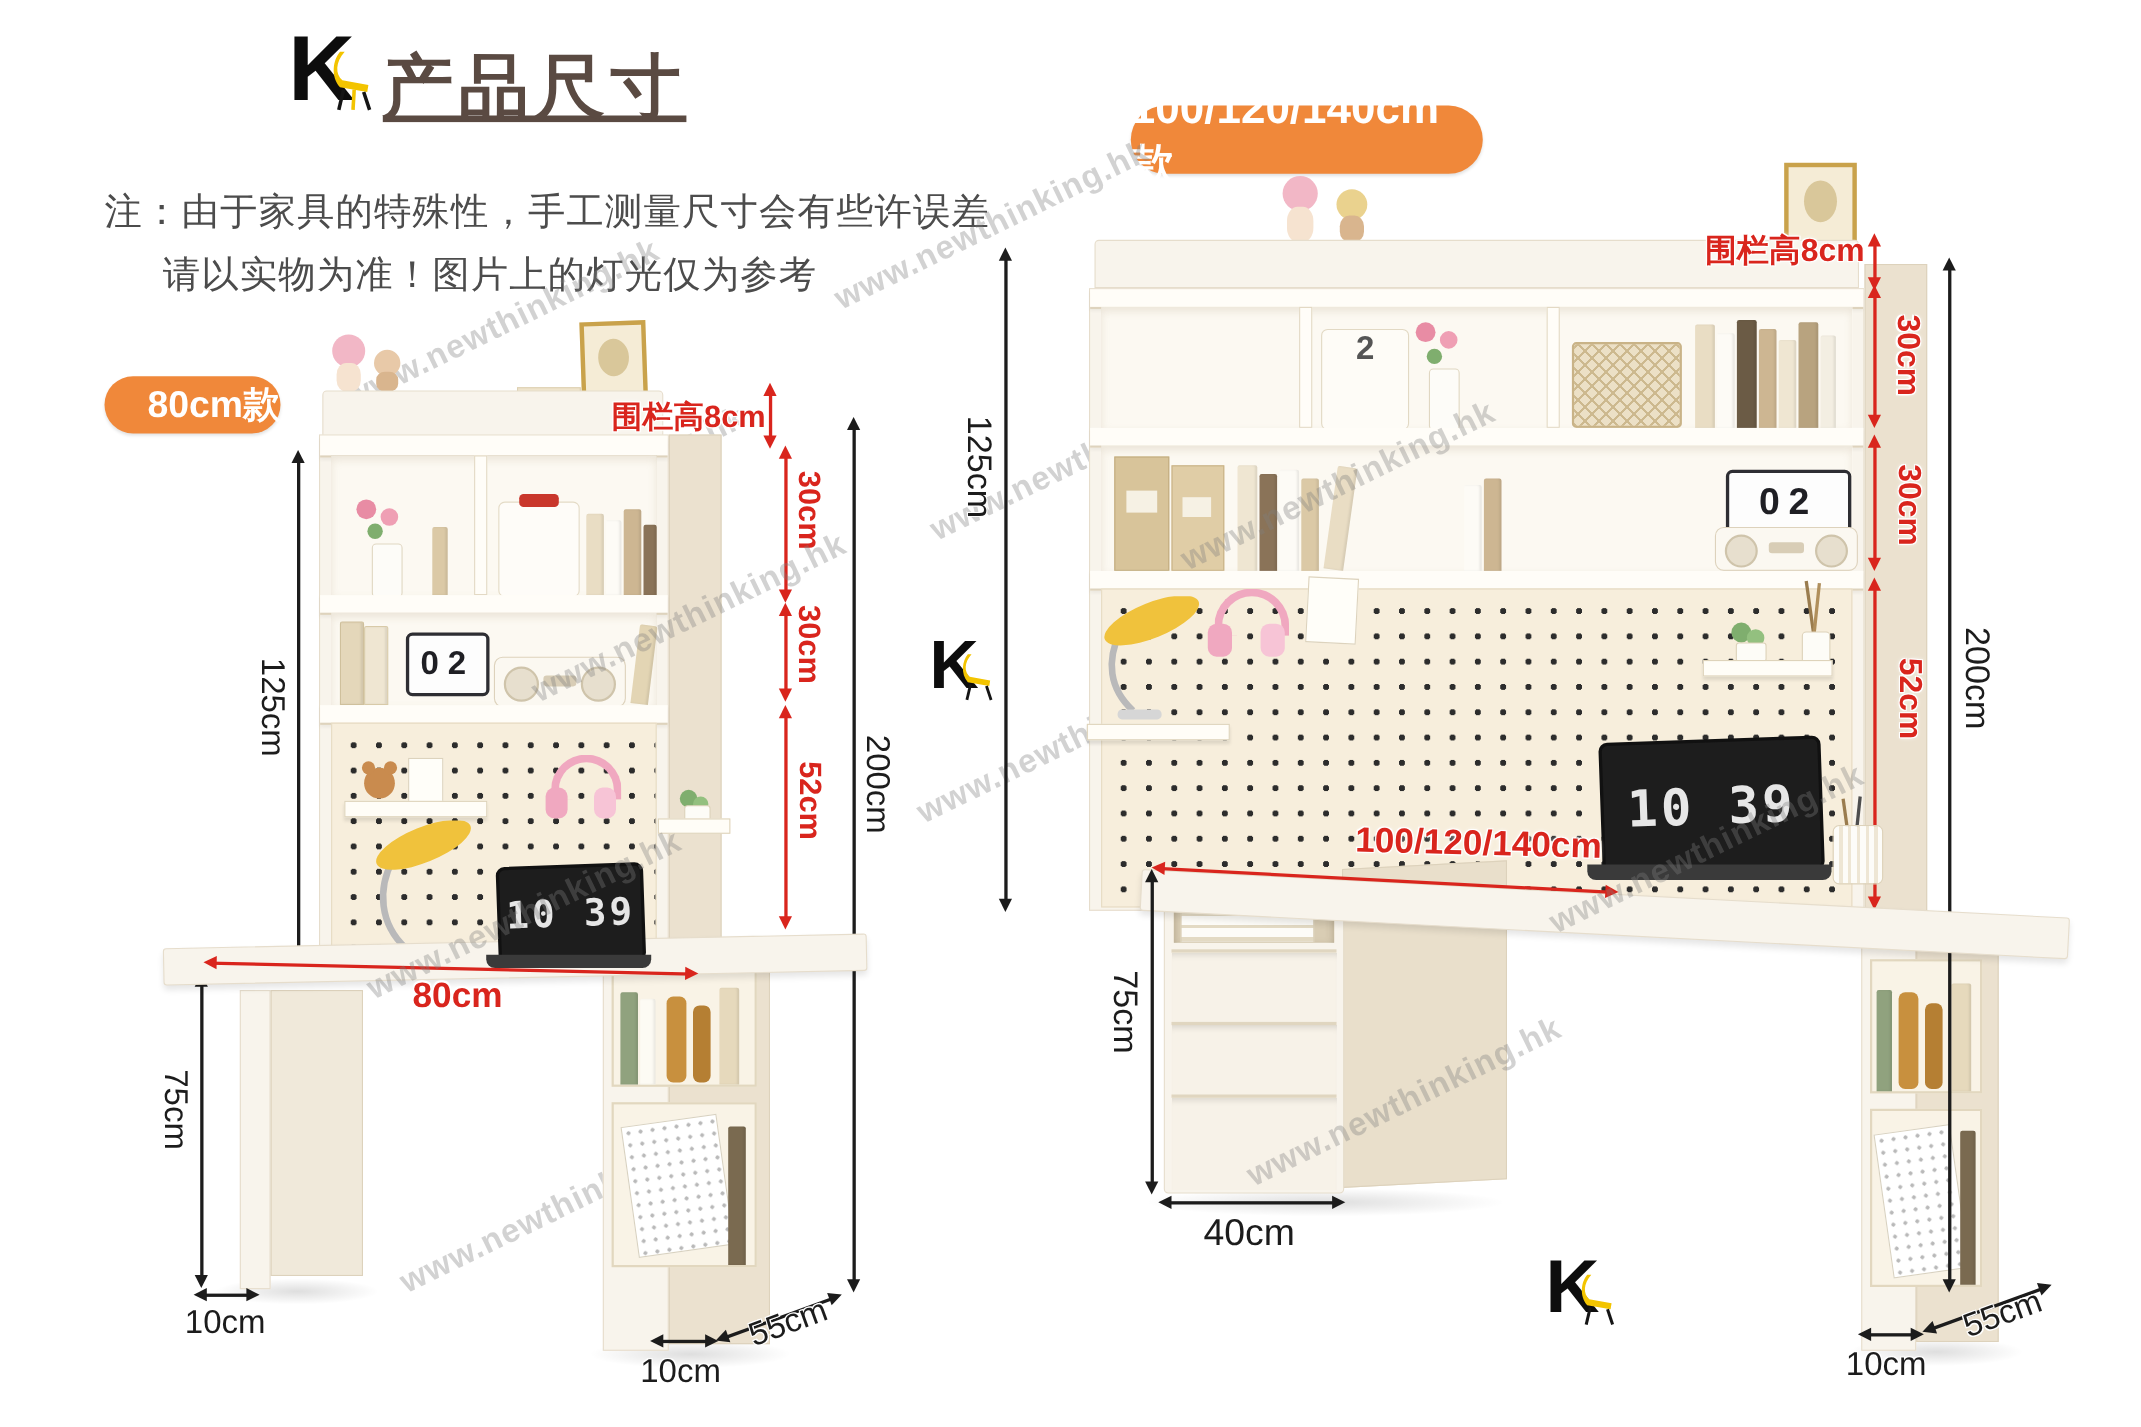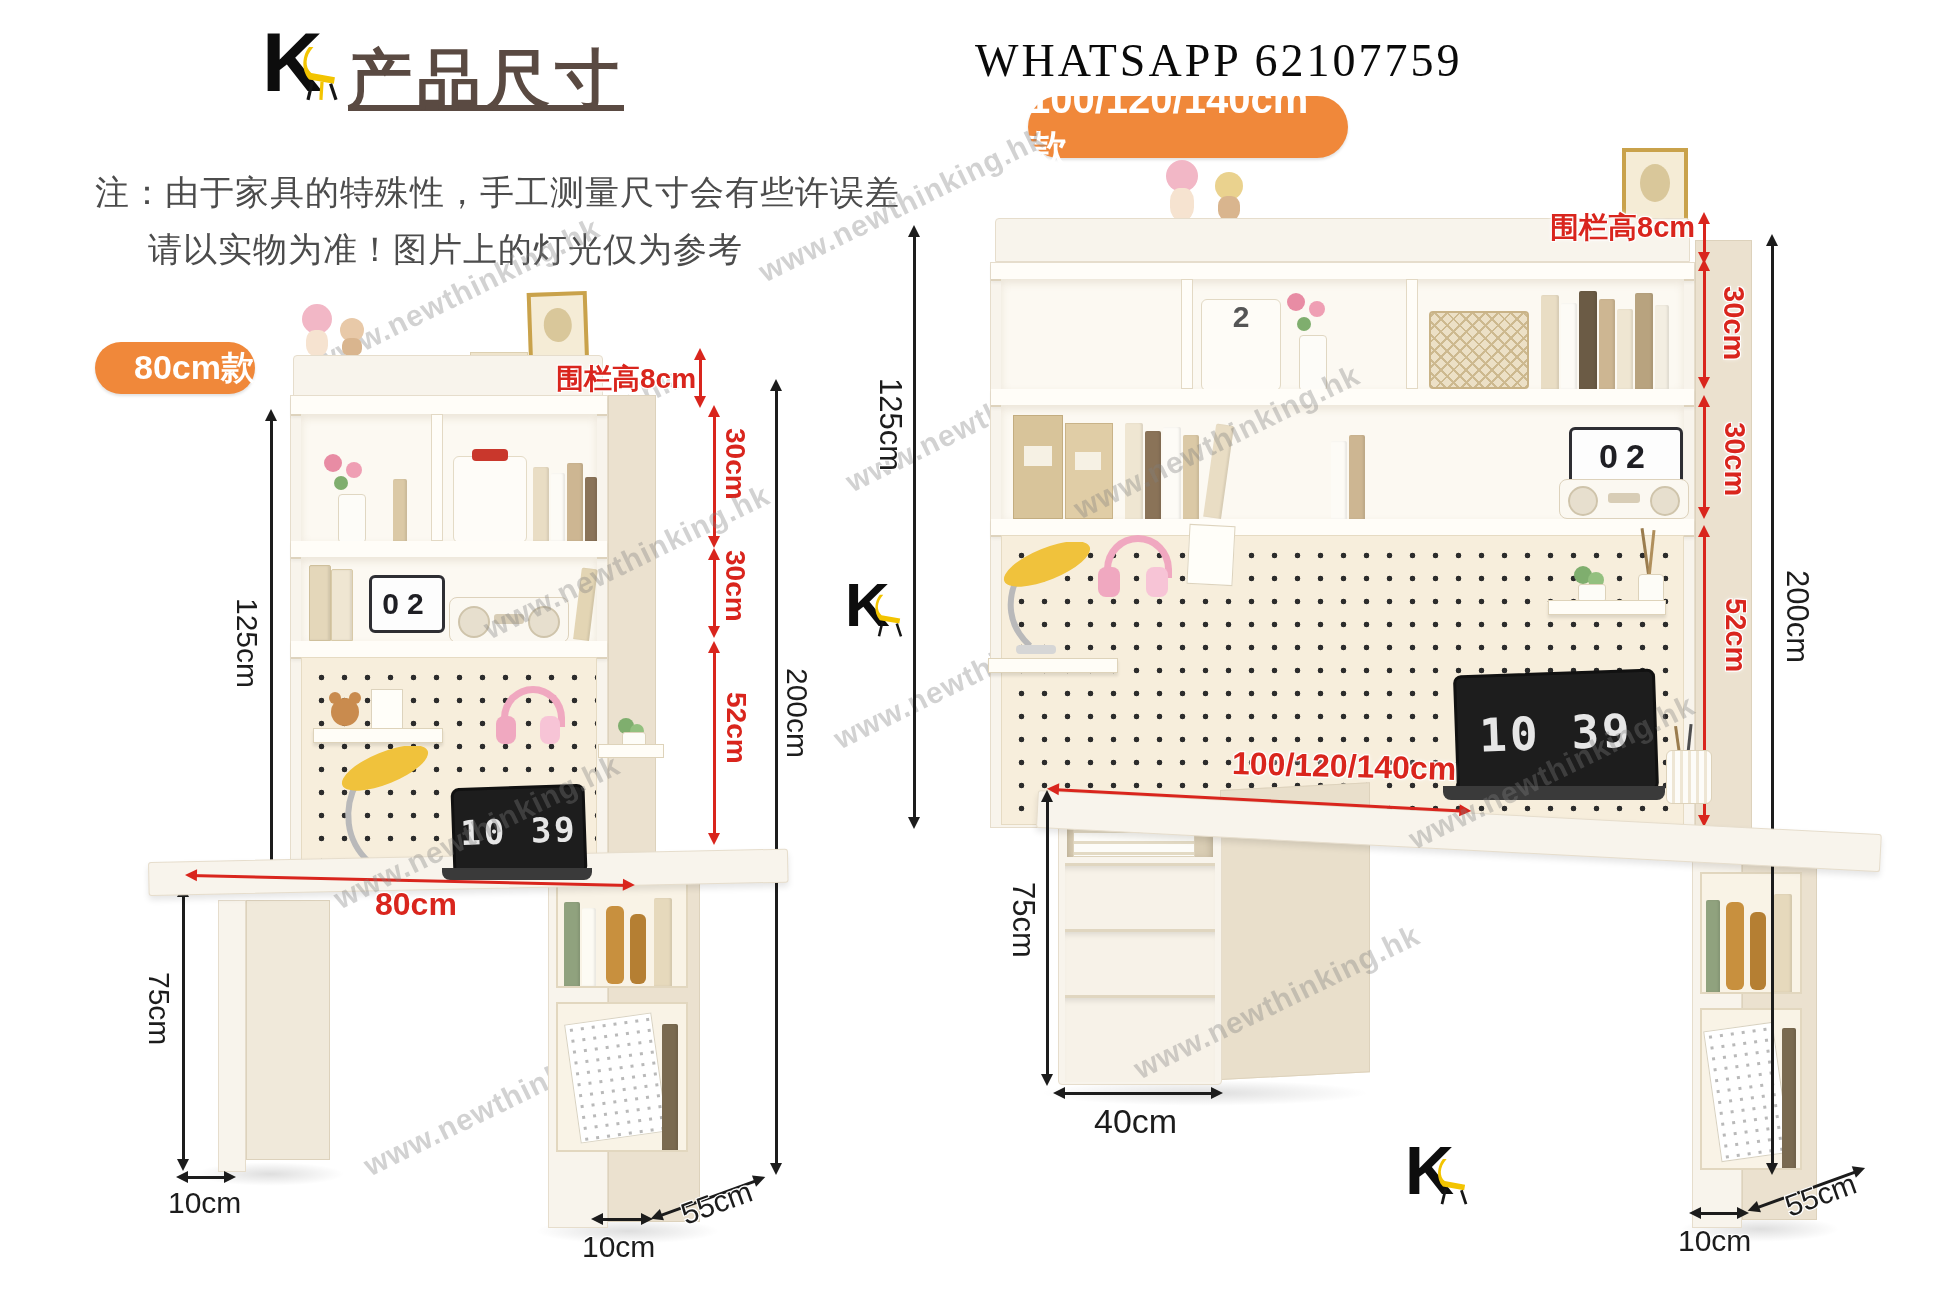--- a/index.html
+++ b/index.html
@@ -66,21 +66,20 @@
   <div class="abs klogo" style="left:262px;top:20px;">
     <span class="k" style="font-size:84px;">K</span>
     <svg width="44" height="56" viewBox="0 0 40 52" style="position:absolute;left:38px;top:26px;">
       <path d="M12 1 C4 10 4 20 10 25 L32 29 L31 35 L8 31 C0 22 2 8 8 1 Z" fill="#f3c400"></path>
       <line x1="11" y1="33" x2="7" y2="50" stroke="#151515" stroke-width="3"></line>
       <line x1="28" y1="35" x2="33" y2="50" stroke="#151515" stroke-width="3"></line>
       <line x1="20" y1="33" x2="19" y2="50" stroke="#f3c400" stroke-width="3"></line>
     </svg>
   </div>
   <div class="abs title" style="left:348px;top:36px;text-decoration:underline;">产品尺寸</div>
-  <div class="abs whatsapp" style="left:975px;top:34px;">WHATSAPP 62107759</div>
   <div class="abs note" style="left:148px;top:227px;">请以实物为准！图片上的灯光仅为参考</div>
   <div class="abs note" style="left:95px;top:170px;">注：由于家具的特殊性，手工测量尺寸会有些许误差</div>
 
   <div class="abs badge" style="left:95px;top:342px;width:160px;height:52px;font-size:34px;">
     <span>80cm款</span>
   </div>
   <div class="abs badge" style="left:1028px;top:96px;width:320px;height:62px;font-size:40px;">
     <span>100/120/140cm款</span>
   </div>
 

